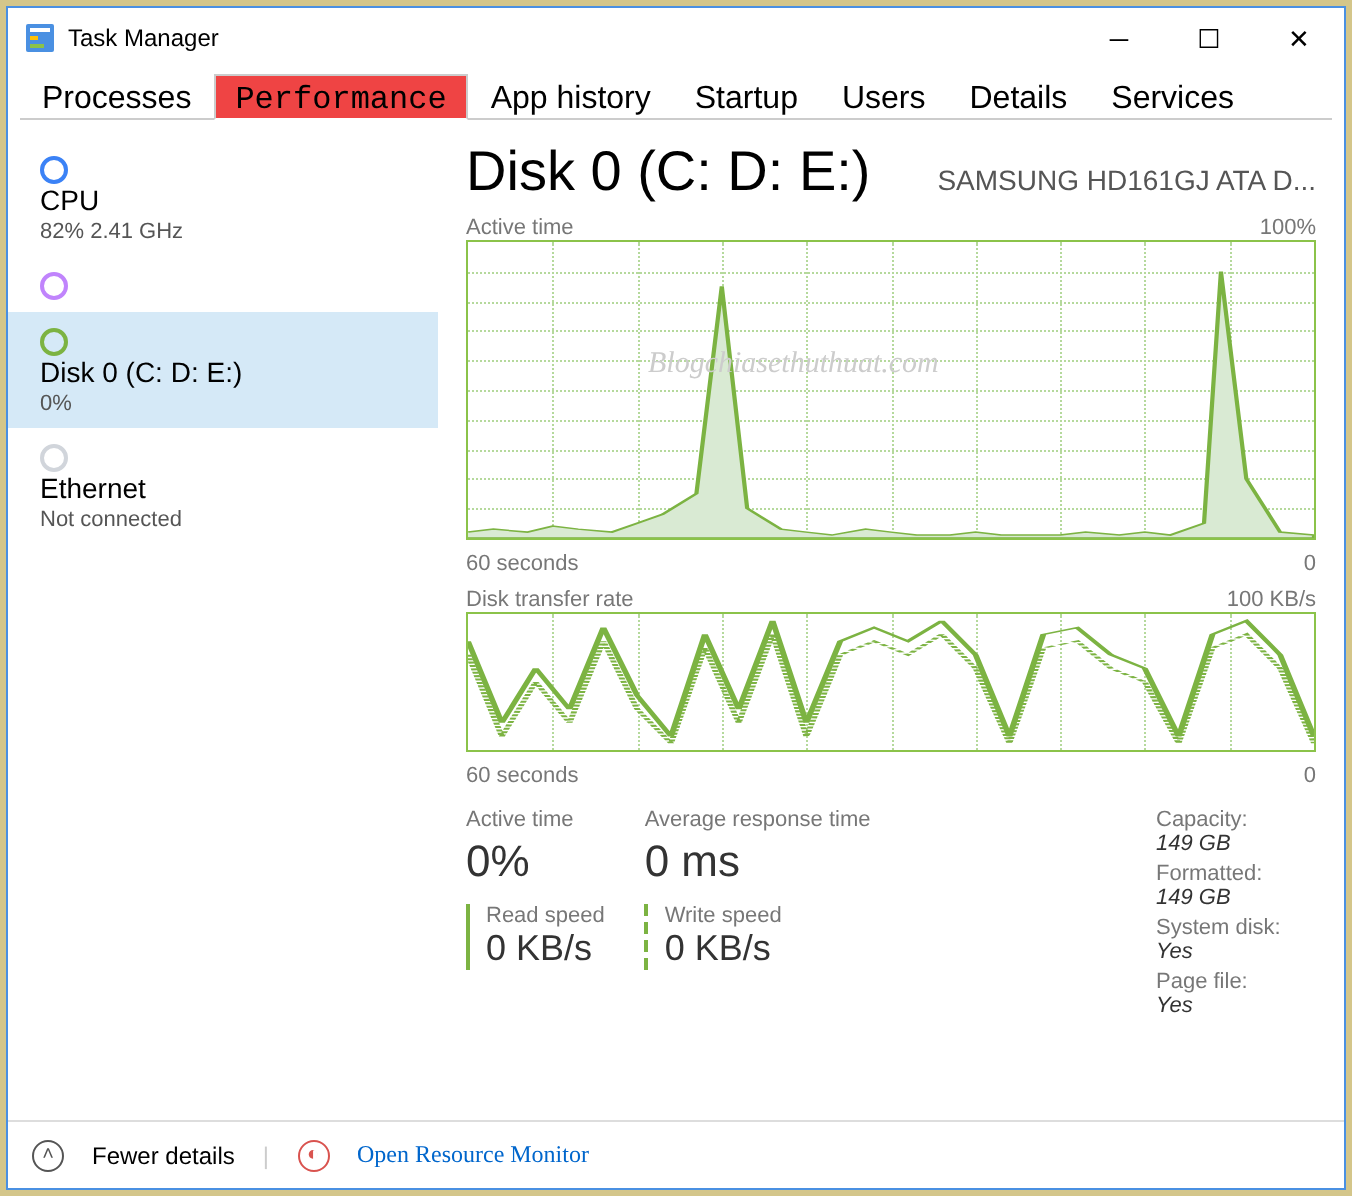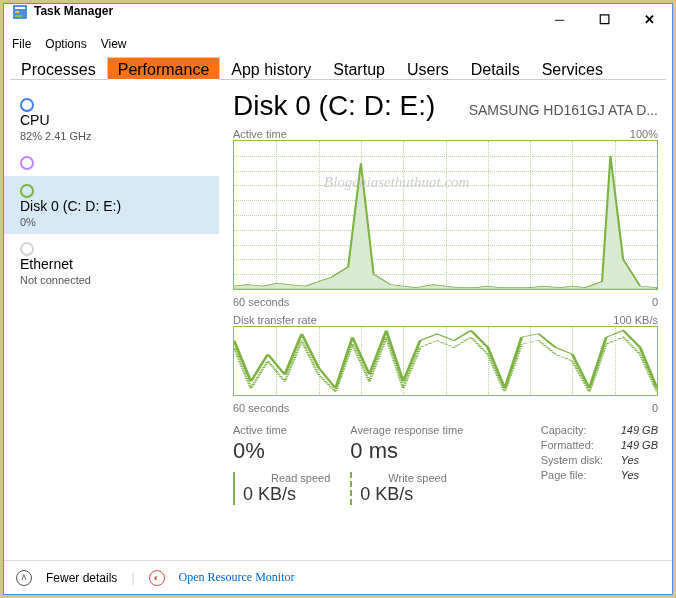--- a/index.html
+++ b/index.html
@@ -1,26 +1,26 @@
 <!DOCTYPE html>
 <html><head>
 <meta charset="utf-8">
 <style>
 * { box-sizing: border-box; margin: 0; padding: 0; font-family: "Segoe UI", Tahoma, sans-serif; }
 body { background: #d4c68a; width: 676px; height: 598px; overflow: hidden; }
 .window { position: absolute; left: 3px; top: 3px; width: 670px; height: 592px; background: #fff; border: 1px solid #4a90e2; display: flex; flex-direction: column; }
-.titlebar { height: 30px; display: flex; align-items: flex-start; padding: 0 0 0 8px; font-weight: bold; }
+.titlebar { height: 30px; display: flex; align-items: center; padding: 0 0 0 8px; }
 .titlebar .icon { width: 16px; height: 16px; margin-right: 6px; }
 .titlebar .title { font-size: 12px; color: #000; }
 .titlebar .controls { margin-left: auto; display: flex; }
 .titlebar .controls .btn { width: 45px; height: 30px; display: flex; align-items: center; justify-content: center; font-size: 13px; color: #000; }
 .menubar { height: 20px; display: flex; align-items: center; padding-left: 8px; gap: 14px; font-size: 12px; color: #000; }
 .tabs { height: 24px; display: flex; border-bottom: 1px solid #ccc; margin: 2px 6px 0 6px; }
 .tab { font-size: 16px; padding: 3px 10px 0 10px; color: #000; border: 1px solid transparent; position: relative; top: 1px; }
-.tab.active { border: 1px solid #ccc; border-bottom: 1px solid #fff; background: #f97316; }
+.tab.active { border: 1px solid #ccc; border-bottom: 1px solid #fff; background: #ef4444; font-family: Liberation Mono, monospace; }
 .content { flex: 1; display: flex; overflow: hidden; }
 .sidebar { width: 215px; padding: 10px 0 0 0; }
 .side-item { padding: 6px 10px 6px 16px; display: flex; font-size: 12px; flex-direction: column; }
 .side-item.selected { background: #d5e9f7; }
 .side-circle { width: 14px; height: 14px; border-radius: 50%; border: 2px solid; margin-right: 10px; margin-top: 2px; flex-shrink: 0; }
 .side-item .texts .name { font-size: 14px; color: #000; }
 .side-item .texts .sub { font-size: 11px; color: #555; margin-top: 2px; }
 .main { flex: 1; padding: 10px 14px 0 14px; }
 .main-head { display: flex; align-items: baseline; justify-content: space-between; }
 .main-head .big { font-size: 28px; font-weight: 400; color: #000; }
@@ -31,24 +31,24 @@
 .grid-v { position: absolute; top: 0; bottom: 0; border-left: 1px dotted #b5d99c; }
 .grid-h { position: absolute; left: 0; right: 0; border-top: 1px dotted #b5d99c; }
 .chart svg { position: absolute; inset: 0; width: 100%; height: 100%; }
 .stats-row { display: flex; margin-top: 10px; }
 .stat-block { margin-right: 20px; }
 .stat-label { font-size: 11px; color: #777; }
 .stat-value { font-size: 22px; color: #333; margin-top: 2px; }
 .speed-row { display: flex; margin-top: 8px; }
 .speed { border-left: 2px solid #7cb342; padding-left: 8px; margin-right: 20px; }
 .speed.dashed { border-left: 2px dashed #7cb342; }
-.speed-label { font-size: 11px; color: #777; margin-left: 28px; }
+.speed-label { font-size: 11px; color: #777; }
 .speed-value { font-size: 18px; color: #333; }
 .info-col { margin-left: auto; font-size: 11px; }
-.info-col .row { display: flex; margin-bottom: 3px; }
+.info-col .row { display: flex; margin-bottom: 3px; flex-direction: column; }
 .info-col .k { color: #777; width: 80px; }
 .info-col .v { color: #333; font-style: italic; }
 .footer { height: 34px; border-top: 1px solid #ddd; display: flex; align-items: center; padding: 0 12px; gap: 14px; font-size: 12px; }
 .footer .link { color: #0066cc; font-family: Liberation Serif, serif; }
 .footer .sep { color: #ccc; }
 .footer .circ { width: 16px; height: 16px; border: 1.5px solid; border-radius: 50%; display: inline-flex; align-items: center; justify-content: center; font-size: 10px; }
 .watermark { position: absolute; top: 170px; left: 320px; font-size: 15px; color: #ccc; font-style: italic; pointer-events: none; font-family: serif; }
 </style>
 </head>
 <body>
@@ -62,25 +62,20 @@
         <rect x="3" y="11" width="7" height="2" fill="#8bc34a"></rect>
       </svg>
     <span class="title">Task Manager</span>
     <div class="controls">
       <div class="btn">─</div>
       <div class="btn">☐</div>
       <div class="btn">✕</div>
     </div>
   </div>
 
-  <div class="menubar">
-    <span>File</span>
-    <span>Options</span>
-    <span>View</span>
-  </div>
 
   <div class="tabs">
     <div class="tab">Processes</div>
     <div class="tab active">Performance</div>
     <div class="tab">App history</div>
     <div class="tab">Startup</div>
     <div class="tab">Users</div>
     <div class="tab">Details</div>
     <div class="tab">Services</div>
   </div>

